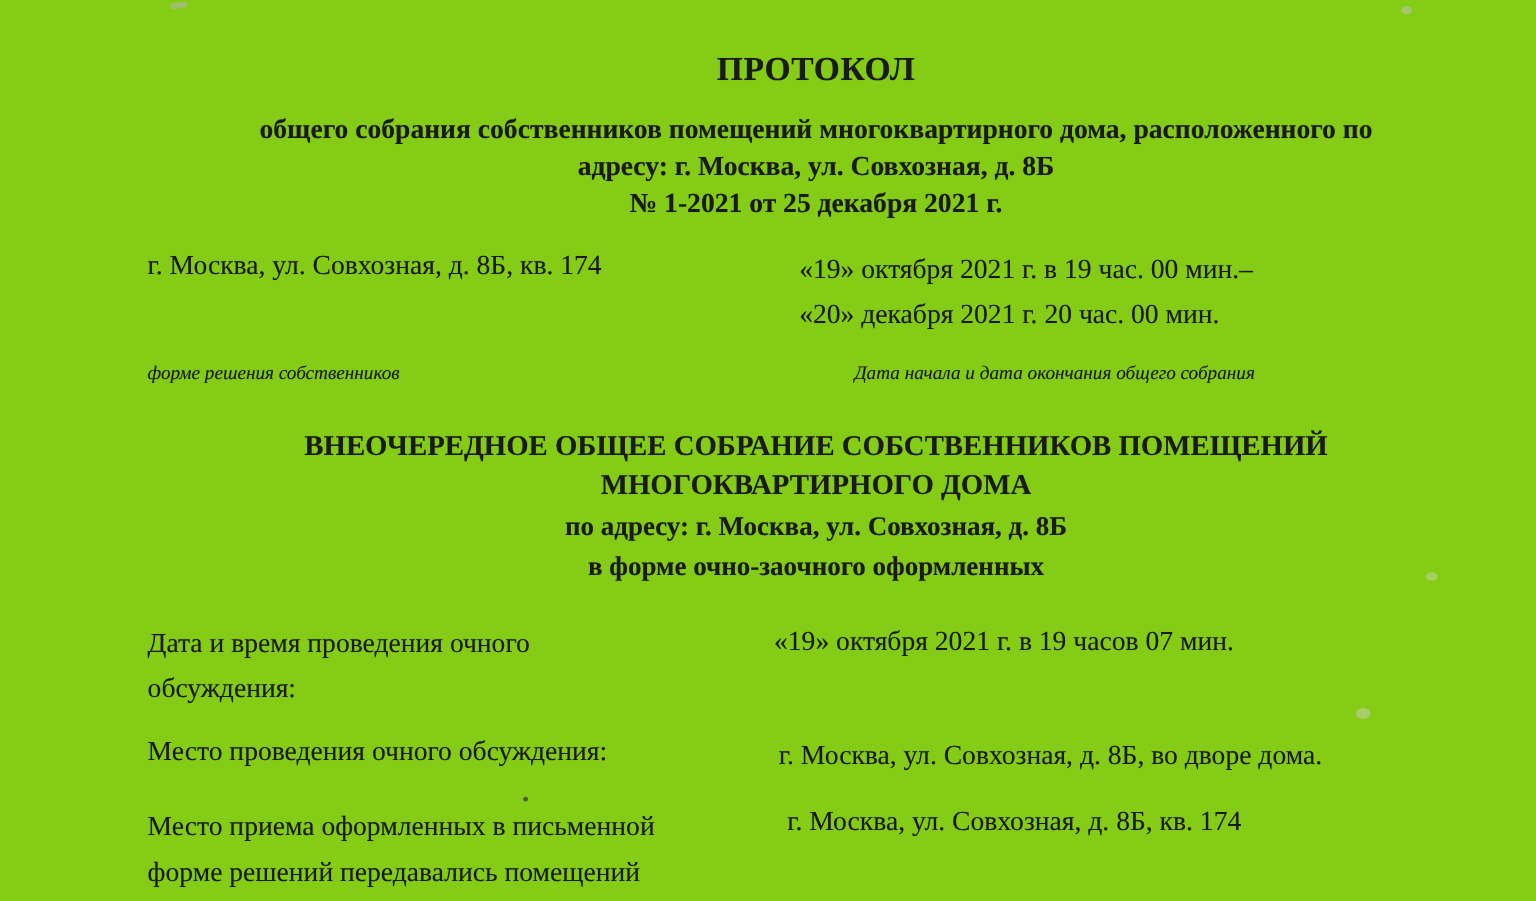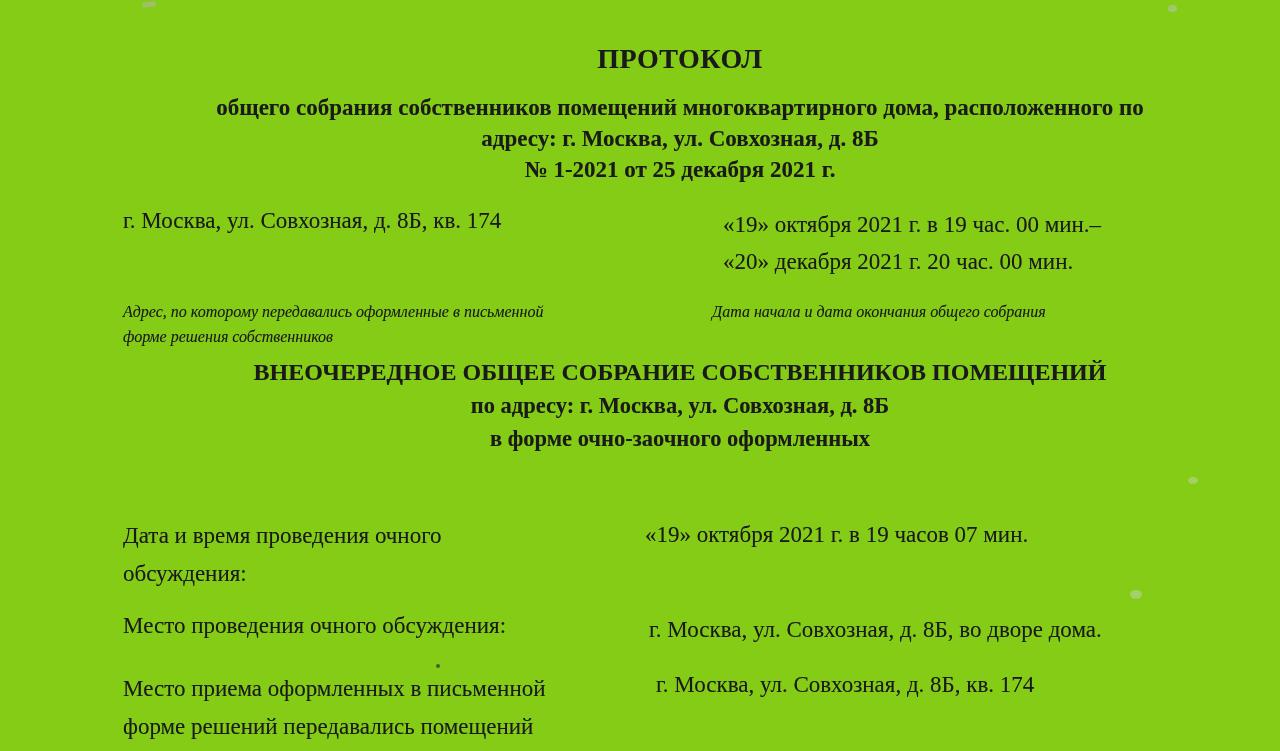--- a/index.html
+++ b/index.html
@@ -38,21 +38,21 @@
   }
   .addr-left {
     position: absolute;
     left: 123px;
     top: 207px;
     font-size: 23px;
     line-height: 28px;
   }
   .period-right {
     position: absolute;
-    left: 723px;
+    left: 666px;
     top: 206px;
     font-size: 23px;
     line-height: 37px;
   }
   .caption {
     position: absolute;
     top: 300px;
     font-size: 16px;
     font-style: italic;
     line-height: 24.5px;
@@ -104,27 +104,27 @@
   </div>
 
   <div class="addr-left">г. Москва, ул. Совхозная, д. 8Б, кв. 174</div>
 
   <div class="period-right">
     <div>«19» октября 2021 г. в 19 час. 00 мин.–</div>
     <div>«20» декабря 2021 г. 20 час. 00 мин.</div>
   </div>
 
   <div class="caption caption-left">
-    <div>Адрес, по которому передавались оформленные в письменной</div>
     <div>форме решения собственников</div>
   </div>
   <div class="caption caption-right">Дата начала и дата окончания общего собрания</div>
 
   <div class="center-band meeting-heading">
     <div class="hl-primary">ВНЕОЧЕРЕДНОЕ ОБЩЕЕ СОБРАНИЕ СОБСТВЕННИКОВ ПОМЕЩЕНИЙ</div>
+    <div class="hl-primary">МНОГОКВАРТИРНОГО ДОМА</div>
     <div class="hl-secondary">по адресу: г. Москва, ул. Совхозная, д. 8Б</div>
     <div class="hl-secondary">в форме очно-заочного оформленных</div>
   </div>
 
   <div class="detail-label r1-label">
     <div>Дата и время проведения очного</div>
     <div>обсуждения:</div>
   </div>
   <div class="detail-value r1-value">«19» октября 2021 г. в 19 часов 07 мин.</div>
 

